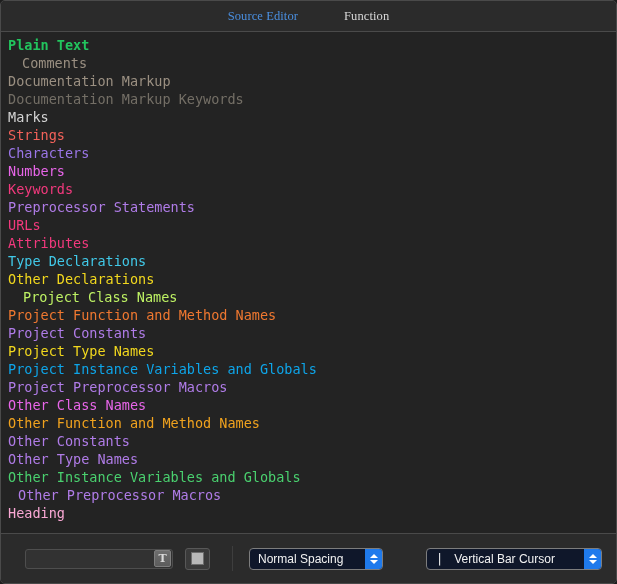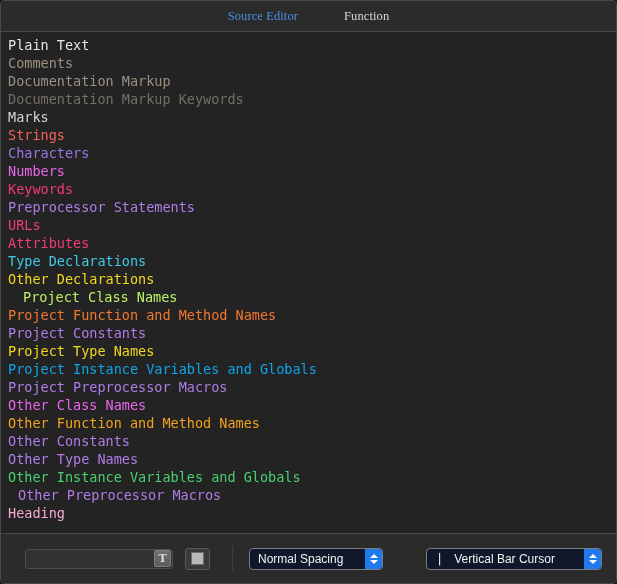--- a/index.html
+++ b/index.html
@@ -222,22 +222,22 @@
     <div class="tab selected" style="color: rgb(74, 143, 224);">
       <span>Source Editor</span>
     </div>
     <div class="tab" style="color: rgb(216, 216, 216);">
       <span>Function</span>
     </div>
   </div>
 
   <div class="listarea">
     <ul class="theme-list" id="theme-list">
-        <li class="theme-row"><span style="color: #e5e5e5;">Plain Text</span></li>
-        <li class="theme-row"><span style="color: rgb(155, 144, 130);">Comments</span></li>
+        <li class="theme-row"><span style="color: #22c55e; font-weight: bold;">Plain Text</span></li>
+        <li class="theme-row"><span style="color: rgb(155, 144, 130); margin-left: 14px;">Comments</span></li>
         <li class="theme-row"><span style="color: rgb(155, 144, 130);">Documentation Markup</span></li>
         <li class="theme-row"><span style="color: rgb(116, 111, 102);">Documentation Markup Keywords</span></li>
         <li class="theme-row"><span style="color: rgb(212, 212, 212);">Marks</span></li>
         <li class="theme-row"><span style="color: rgb(244, 98, 90);">Strings</span></li>
         <li class="theme-row"><span style="color: rgb(155, 118, 232);">Characters</span></li>
         <li class="theme-row"><span style="color: rgb(233, 102, 234);">Numbers</span></li>
         <li class="theme-row"><span style="color: rgb(242, 57, 125);">Keywords</span></li>
         <li class="theme-row"><span style="color: rgb(176, 124, 232);">Preprocessor Statements</span></li>
         <li class="theme-row"><span style="color: rgb(242, 57, 125);">URLs</span></li>
         <li class="theme-row"><span style="color: rgb(242, 57, 125);">Attributes</span></li>

